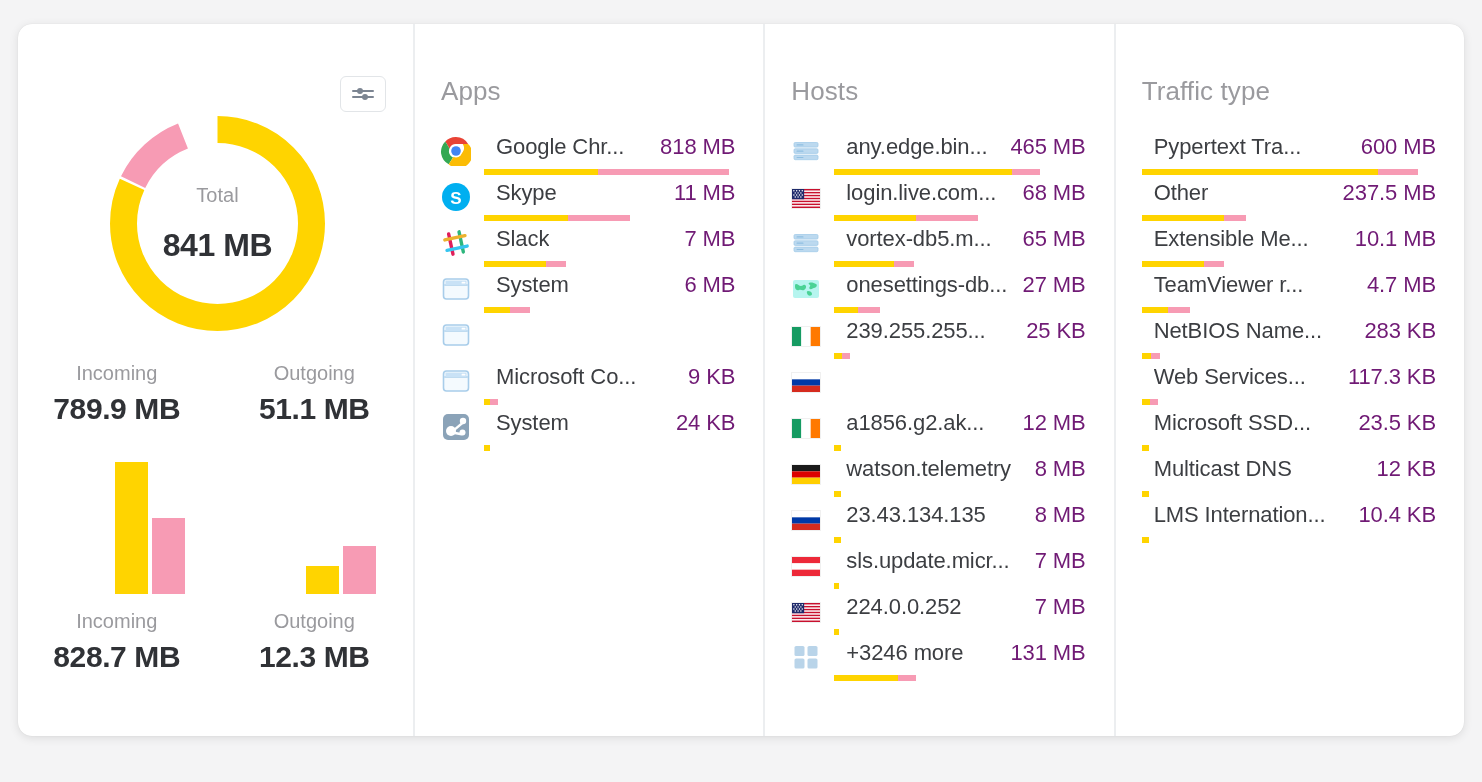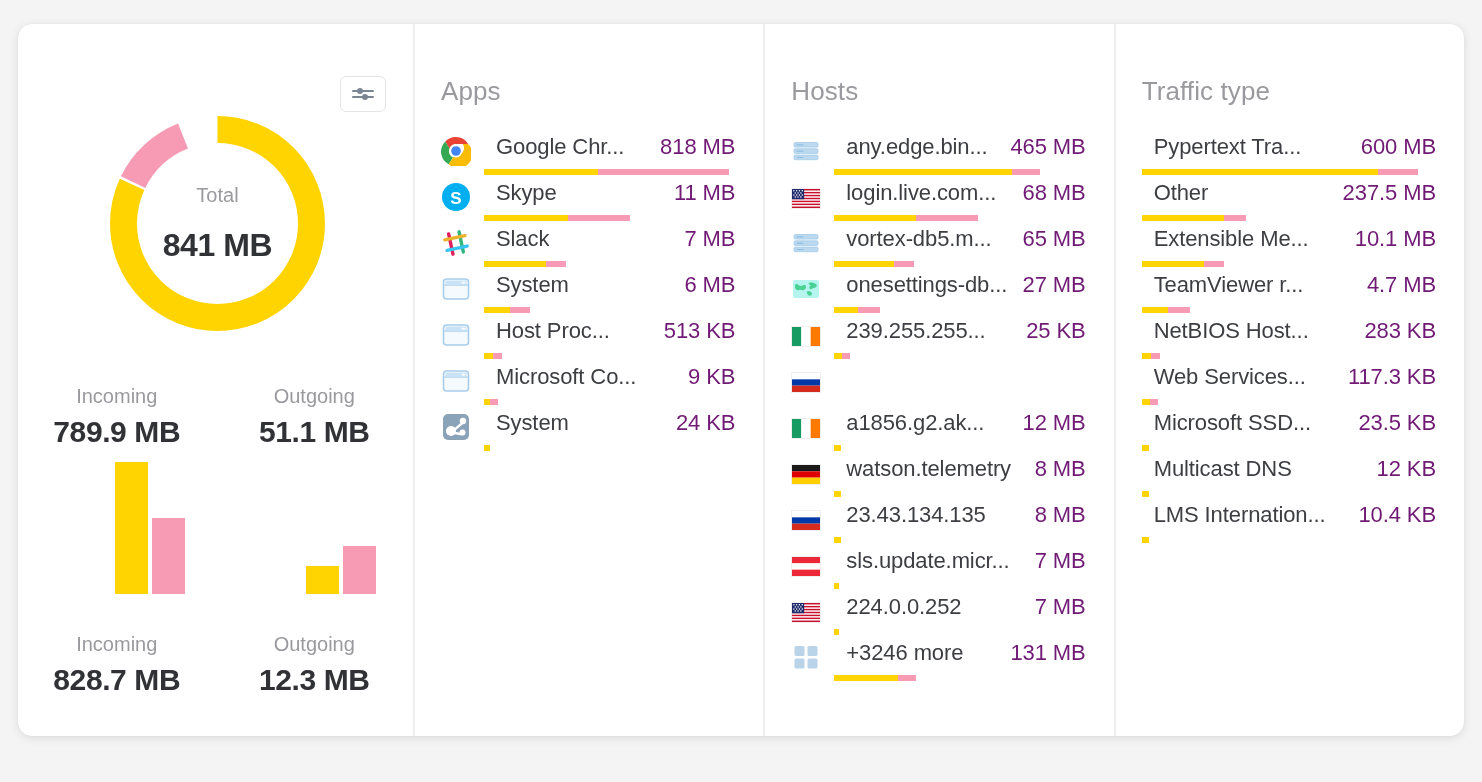--- a/index.html
+++ b/index.html
@@ -55,21 +55,20 @@
   }
   .donut-total-value {
     font-size: 32px; font-weight: bold; color: #303236;
     letter-spacing: -.4px;
   }
 
   .stat-row {
     position: absolute;
     display: flex;
     width: 100%;
-    margin-top: 23px;
   }
   .stat-row.top { top: 338px; }
   .stat-row.bottom { top: 586px; }
   .stat {
     flex: 1;
     text-align: center;
   }
   .stat-label { font-size: 20px; color: #9a9a9e; }
   .stat-value {
     font-size: 30px; font-weight: bold; color: #303236;
@@ -306,30 +305,20 @@
          </div>
        </div>
           </div>
           <div class="row">
             <span class="row-icon "><svg width="30" height="30" viewBox="0 0 30 30">
         <rect x="2.5" y="5" width="25" height="20" rx="3" fill="#f4fafe" stroke="#a8cdea" stroke-width="1.6"></rect>
         <path d="M3.3 11h23.4" stroke="#a8cdea" stroke-width="1.4"></path>
         <rect x="4.5" y="6.6" width="21" height="4.4" fill="#c9e2f6"></rect>
         <rect x="20.5" y="7.8" width="4" height="1.8" rx=".9" fill="#ffffff"></rect>
               </svg></span>
-            <div class="row-body">
-         <div class="row-textline">
-           <span class="row-name">Host Proc...</span>
-           <span class="row-value">513 KB</span>
-         </div>
-         <div class="row-bar">
-           <span class="seg-in" style="width:9px"></span>
-           <span class="seg-out" style="width:9px"></span>
-         </div>
-       </div>
           </div>
           <div class="row">
             <span class="row-icon "><svg width="30" height="30" viewBox="0 0 30 30">
         <rect x="2.5" y="5" width="25" height="20" rx="3" fill="#f4fafe" stroke="#a8cdea" stroke-width="1.6"></rect>
         <path d="M3.3 11h23.4" stroke="#a8cdea" stroke-width="1.4"></path>
         <rect x="4.5" y="6.6" width="21" height="4.4" fill="#c9e2f6"></rect>
         <rect x="20.5" y="7.8" width="4" height="1.8" rx=".9" fill="#ffffff"></rect>
               </svg></span>
             <div class="row-body">
          <div class="row-textline">
@@ -702,21 +691,21 @@
          </div>
          <div class="row-bar">
            <span class="seg-in" style="width:26px"></span>
            <span class="seg-out" style="width:22px"></span>
          </div>
        </div>
           </div>
           <div class="row">
             <div class="row-body">
          <div class="row-textline">
-           <span class="row-name">NetBIOS Host...</span>
+           <span class="row-name">NetBIOS Name...</span>
            <span class="row-value">283 KB</span>
          </div>
          <div class="row-bar">
            <span class="seg-in" style="width:9px"></span>
            <span class="seg-out" style="width:9px"></span>
          </div>
        </div>
           </div>
           <div class="row">
             <div class="row-body">

